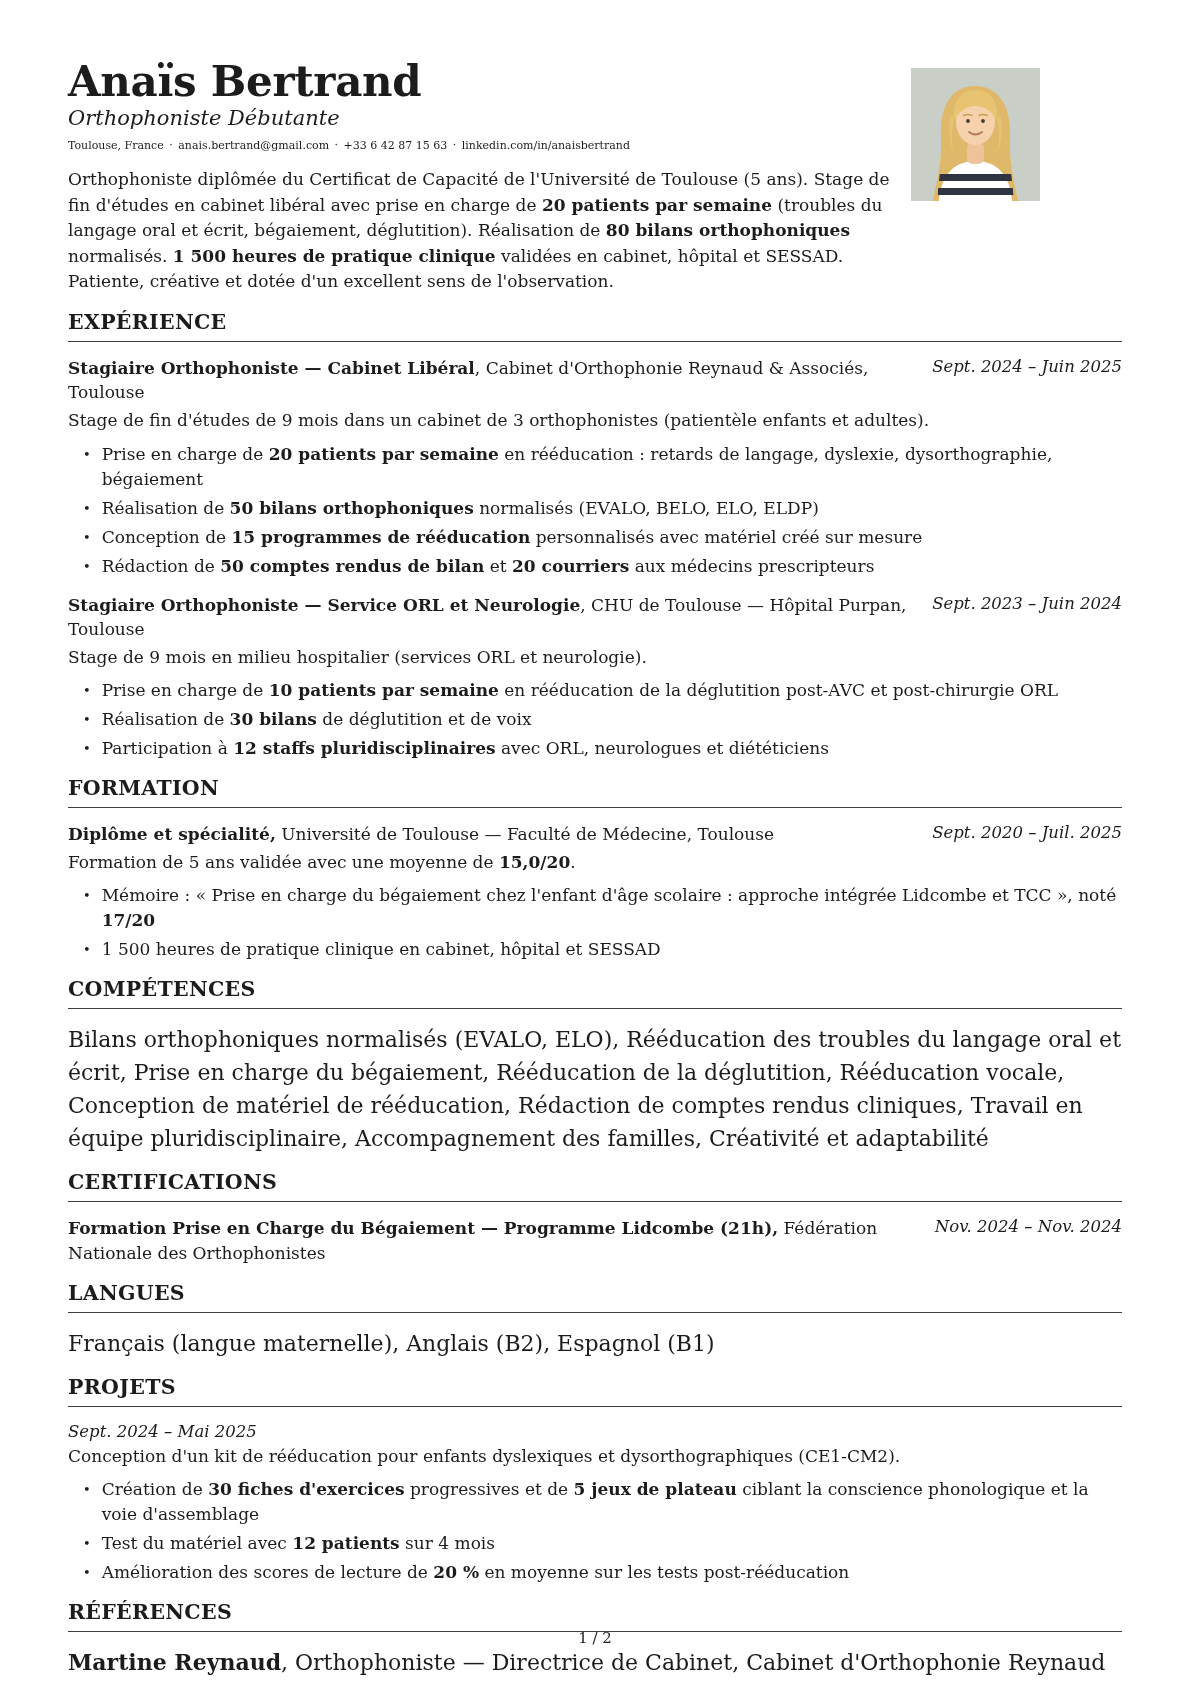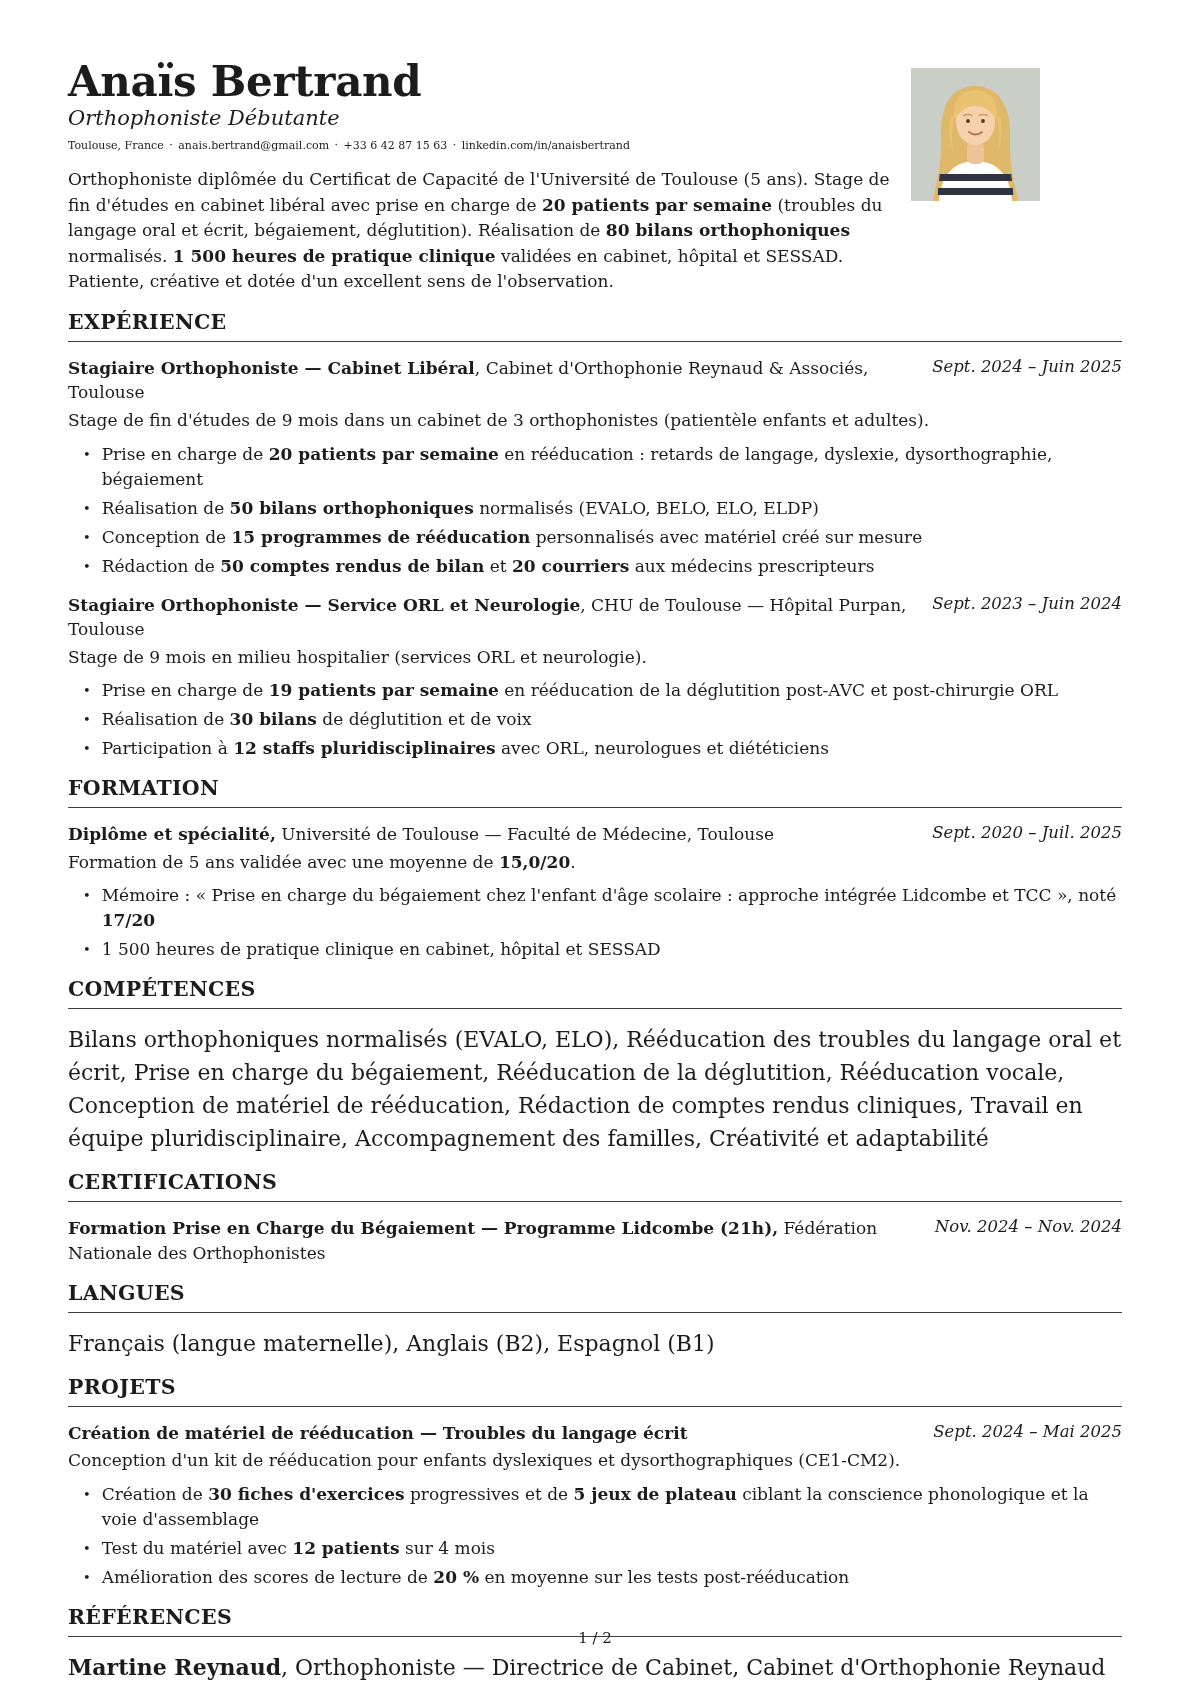--- a/index.html
+++ b/index.html
@@ -104,21 +104,21 @@
           </div>
           <div class="entry">
             <div class="erow">
               <div class="eheading"><b>Stagiaire Orthophoniste — Service ORL et Neurologie</b><span>, CHU de Toulouse — Hôpital Purpan, Toulouse</span></div>
               <div class="edate">Sept. 2023 – Juin 2024</div>
             </div>
             <div class="edesc"><span>Stage de 9 mois en milieu hospitalier (services ORL et neurologie).</span></div>
             <ul class="bullets">
               <li class="bullet-item">
                 <span class="bullet-glyph">•</span>
-                <span class="bullet-text"><span>Prise en charge de </span><b>19 patients par semaine</b><span> en rééducation de la déglutition post-AVC et post-chirurgie ORL</span></span>
+                <span class="bullet-text"><span>Prise en charge de </span><b>10 patients par semaine</b><span> en rééducation de la déglutition post-AVC et post-chirurgie ORL</span></span>
               </li>
               <li class="bullet-item">
                 <span class="bullet-glyph">•</span>
                 <span class="bullet-text"><span>Réalisation de </span><b>30 bilans</b><span> de déglutition et de voix</span></span>
               </li>
               <li class="bullet-item">
                 <span class="bullet-glyph">•</span>
                 <span class="bullet-text"><span>Participation à </span><b>12 staffs pluridisciplinaires</b><span> avec ORL, neurologues et diététiciens</span></span>
               </li>
             </ul>
@@ -163,21 +163,20 @@
         <section class="section">
           <h2 class="sec-title">LANGUES</h2>
           <div class="sec-rule"></div>
           <p class="para"><span>Français (langue maternelle), Anglais (B2), Espagnol (B1)</span></p>
         </section>
         <section class="section">
           <h2 class="sec-title">PROJETS</h2>
           <div class="sec-rule"></div>
           <div class="entry">
             <div class="erow">
-              <div class="eheading"><b>Création de matériel de rééducation — Troubles du langage écrit</b></div>
               <div class="edate">Sept. 2024 – Mai 2025</div>
             </div>
             <div class="edesc"><span>Conception d'un kit de rééducation pour enfants dyslexiques et dysorthographiques (CE1-CM2).</span></div>
             <ul class="bullets">
               <li class="bullet-item">
                 <span class="bullet-glyph">•</span>
                 <span class="bullet-text"><span>Création de </span><b>30 fiches d'exercices</b><span> progressives et de </span><b>5 jeux de plateau</b><span> ciblant la conscience phonologique et la voie d'assemblage</span></span>
               </li>
               <li class="bullet-item">
                 <span class="bullet-glyph">•</span>

